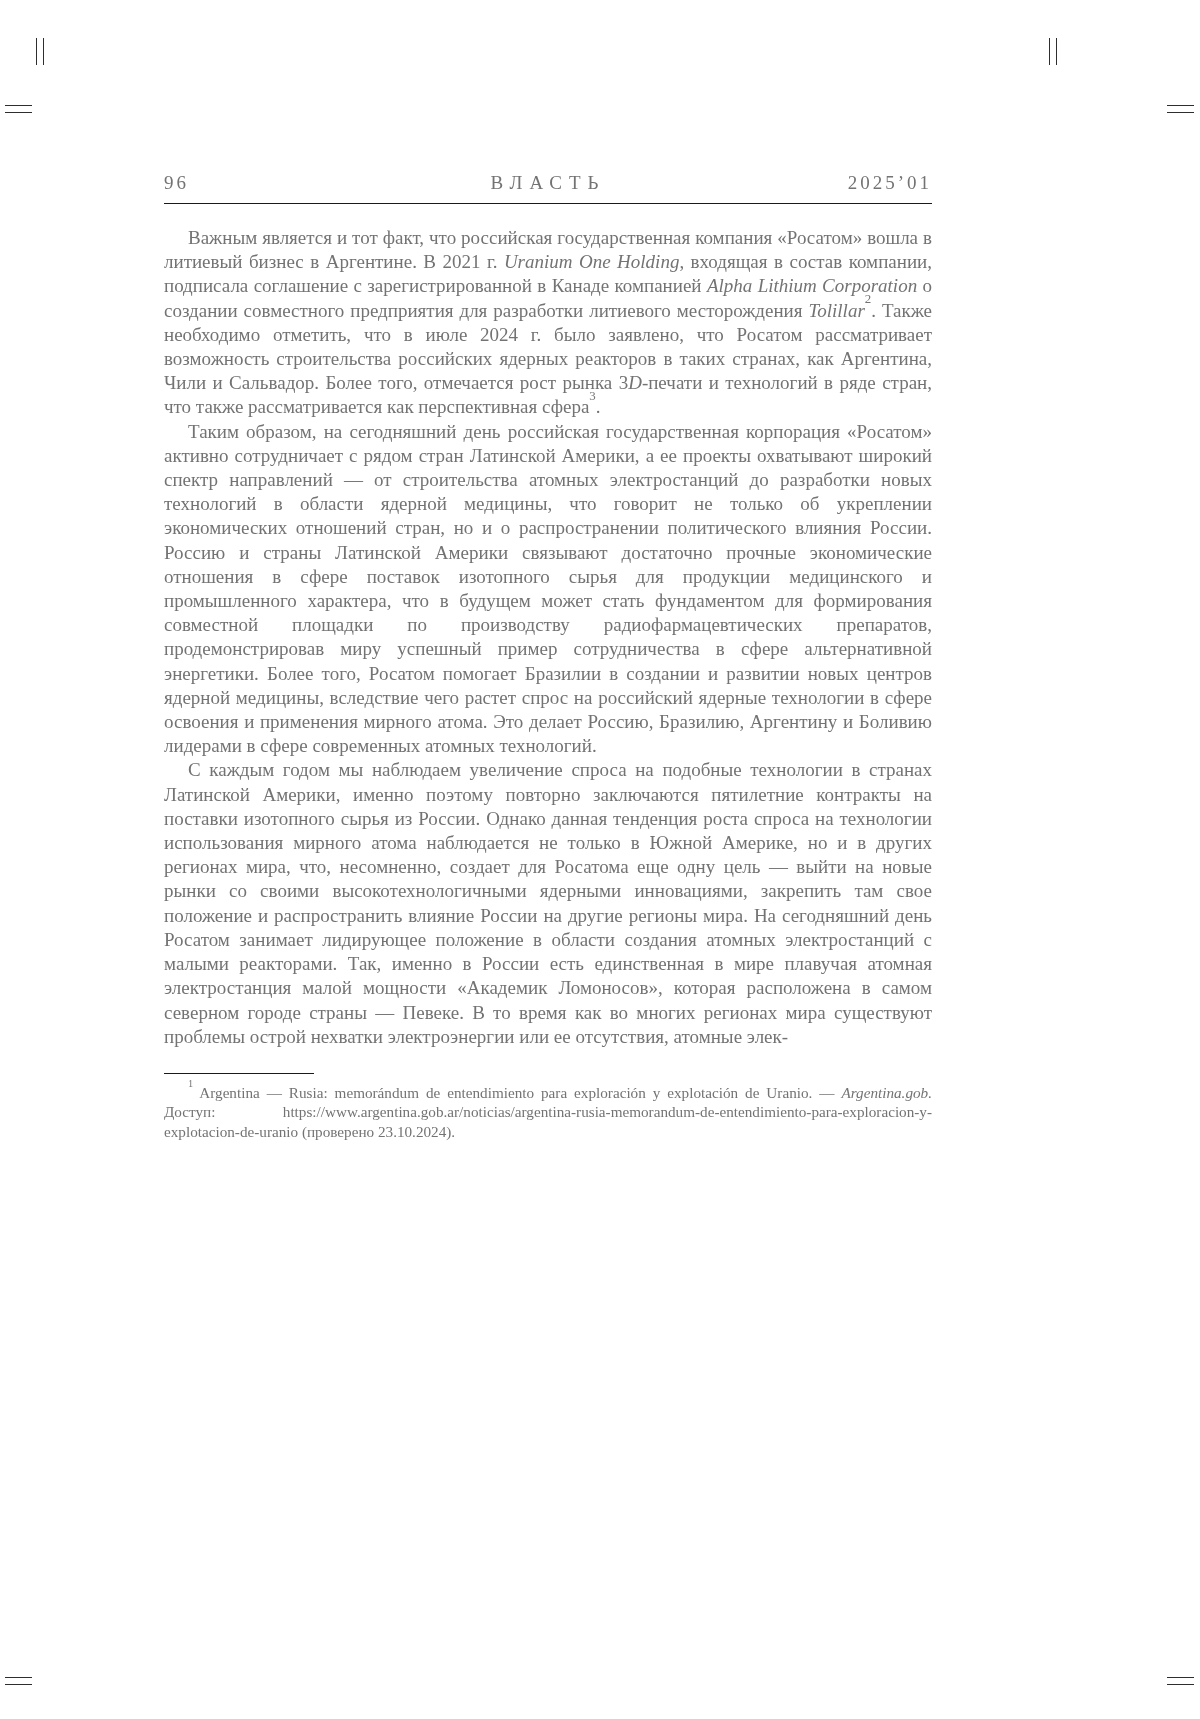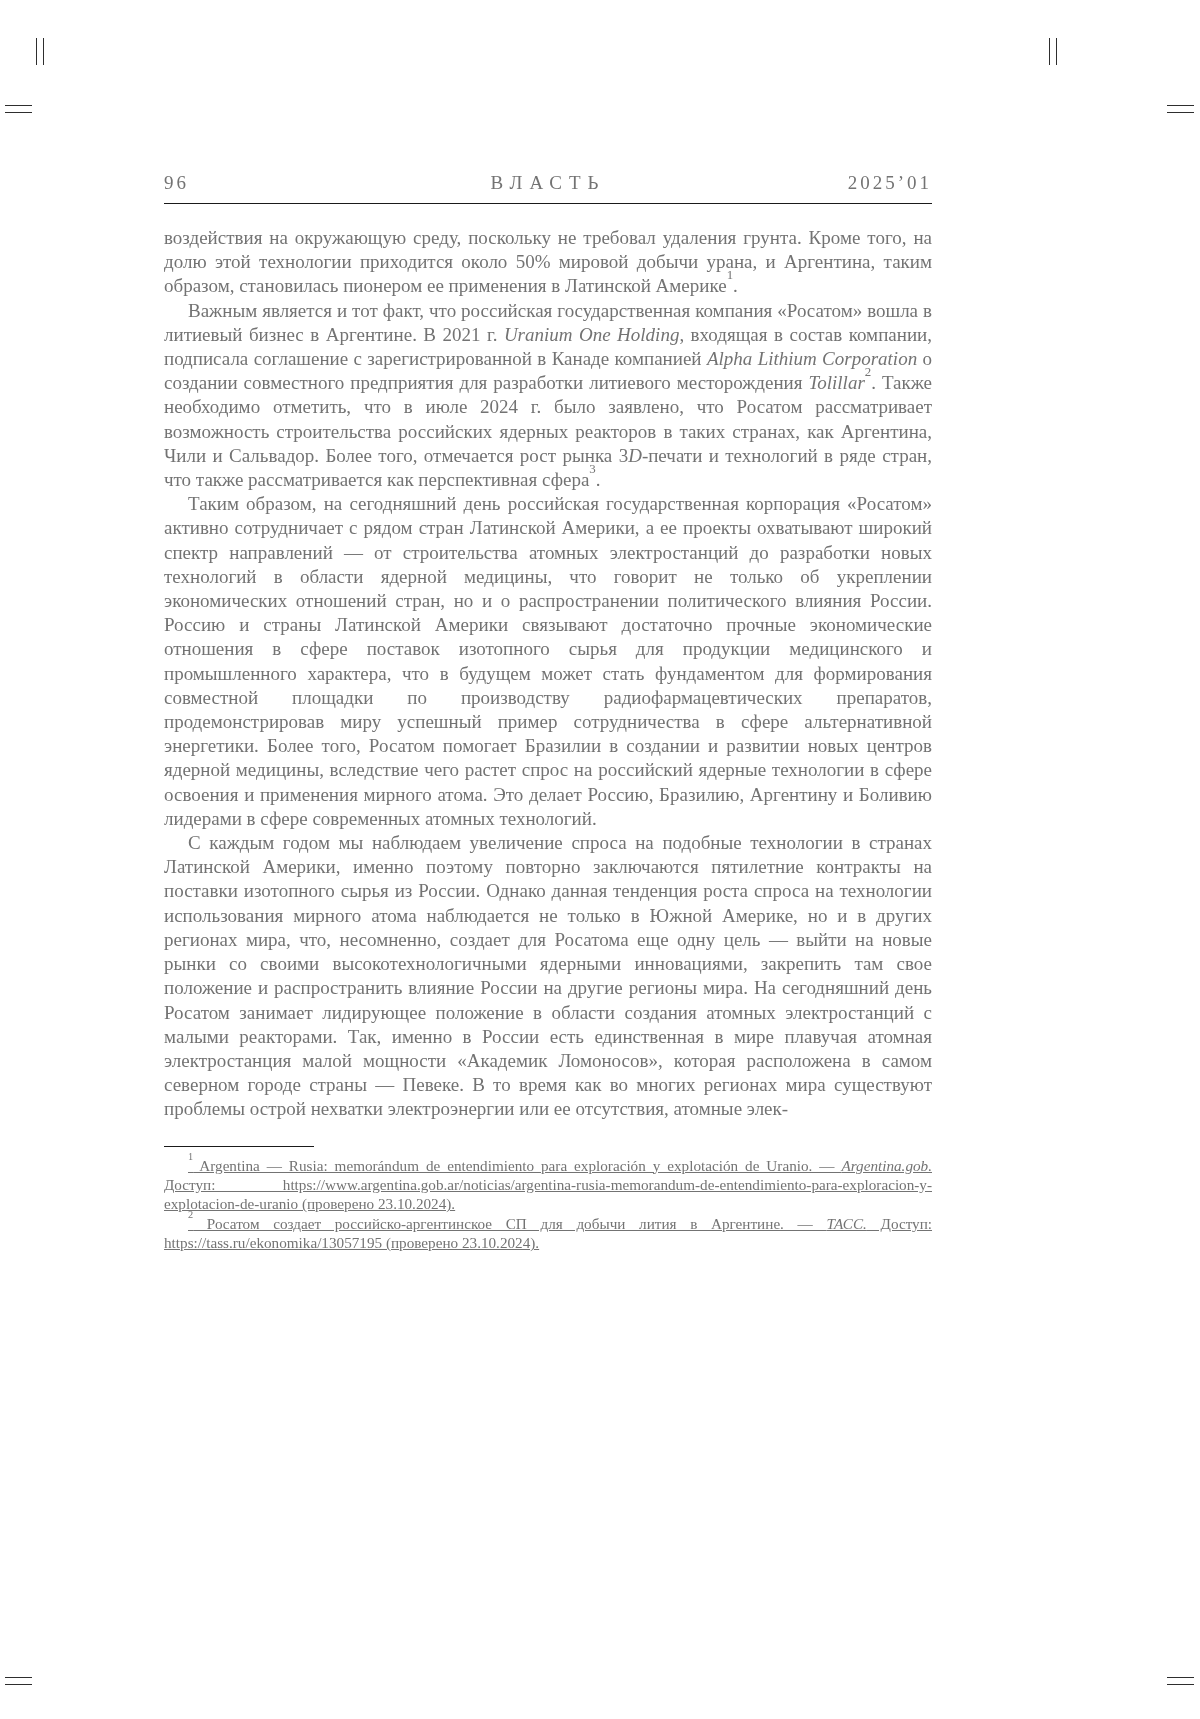--- a/index.html
+++ b/index.html
@@ -53,21 +53,21 @@
   .para { margin:0; }
   .para.indent { text-indent:24px; }
 
   sup.fnref {
     font-size:0.68em;
     position:relative;
     top:-0.45em;
     line-height:0;
   }
 
-  .footnotes { margin-top:24px;text-decoration:underline; }
+  .footnotes { margin-top:24px; }
   .fn-rule {
     width:150px;
     border:none;
     border-top:1.3px solid #1a1a1a;
     margin-bottom:9px;
     height:0;
   }
   .footnote {
     font-size:15.2px;
     line-height:19.4px;
@@ -96,28 +96,26 @@
 
     <div class="pg-header">
       <span class="hdr-left">96</span>
       <span class="hdr-center">ВЛАСТЬ</span>
       <span class="hdr-right">2025’01</span>
     </div>
 
     <div class="header-rule"></div>
 
     <div class="body-text">
-        <p class="para">воздействия на окружающую среду, поскольку не требовал удаления грунта. Кроме того, на долю этой технологии приходится около 50% мировой добычи урана, и Аргентина, таким образом, становилась пионером ее применения в Латинской Америке<sup class="fnref">1</sup>.</p>
         <p class="para indent">Важным является и тот факт, что российская государственная компания «Росатом» вошла в литиевый бизнес в Аргентине. В 2021 г. <i>Uranium One Holding</i>, входящая в состав компании, подписала соглашение с зарегистрированной в Канаде компанией <i>Alpha Lithium Corporation</i> о создании совместного предприятия для разработки литиевого месторождения <i>Tolillar</i><sup class="fnref">2</sup>. Также необходимо отметить, что в июле 2024 г. было заявлено, что Росатом рассматривает возможность строительства российских ядерных реакторов в таких странах, как Аргентина, Чили и Сальвадор. Более того, отмечается рост рынка 3<i>D</i>-печати и технологий в ряде стран, что также рассматривается как перспективная сфера<sup class="fnref">3</sup>.</p>
         <p class="para indent">Таким образом, на сегодняшний день российская государственная корпорация «Росатом» активно сотрудничает с рядом стран Латинской Америки, а ее проекты охватывают широкий спектр направлений — от строительства атомных электростанций до разработки новых технологий в области ядерной медицины, что говорит не только об укреплении экономических отношений стран, но и о распространении политического влияния России. Россию и страны Латинской Америки связывают достаточно прочные экономические отношения в сфере поставок изотопного сырья для продукции медицинского и промышленного характера, что в будущем может стать фундаментом для формирования совместной площадки по производству радиофармацевтических препаратов, продемонстрировав миру успешный пример сотрудничества в сфере альтернативной энергетики. Более того, Росатом помогает Бразилии в создании и развитии новых центров ядерной медицины, вследствие чего растет спрос на российский ядерные технологии в сфере освоения и применения мирного атома. Это делает Россию, Бразилию, Аргентину и Боливию лидерами в сфере современных атомных технологий.</p>
         <p class="para indent">С каждым годом мы наблюдаем увеличение спроса на подобные технологии в странах Латинской Америки, именно поэтому повторно заключаются пятилетние контракты на поставки изотопного сырья из России. Однако данная тенденция роста спроса на технологии использования мирного атома наблюдается не только в Южной Америке, но и в других регионах мира, что, несомненно, создает для Росатома еще одну цель — выйти на новые рынки со своими высокотехнологичными ядерными инновациями, закрепить там свое положение и распространить влияние России на другие регионы мира. На сегодняшний день Росатом занимает лидирующее положение в области создания атомных электростанций с малыми реакторами. Так, именно в России есть единственная в мире плавучая атомная электростанция малой мощности «Академик Ломоносов», которая расположена в самом северном городе страны — Певеке. В то время как во многих регионах мира существуют проблемы острой нехватки электроэнергии или ее отсутствия, атомные элек-</p>
       </div>
 
     <div class="footnotes">
       <div class="fn-rule"></div>
       <div>
           <p class="footnote"><sup class="fnref">1</sup> Argentina — Rusia: memorándum de entendimiento para exploración y explotación de Uranio. — <i>Argentina.gob.</i> Доступ: https://www.argentina.gob.ar/noticias/argentina-rusia-memorandum-de-entendimiento-para-exploracion-y-explotacion-de-uranio (проверено 23.10.2024).</p>
-          <p class="footnote"><sup class="fnref">2</sup> Росатом создает российско-аргентинское СП для добычи лития в Аргентине. — <i>ТАСС.</i> Доступ: https://tass.ru/ekonomika/13057195 (проверено 23.10.2024).</p>
         </div>
     </div>
 
   </div>
 </div>
 
 </body></html>

